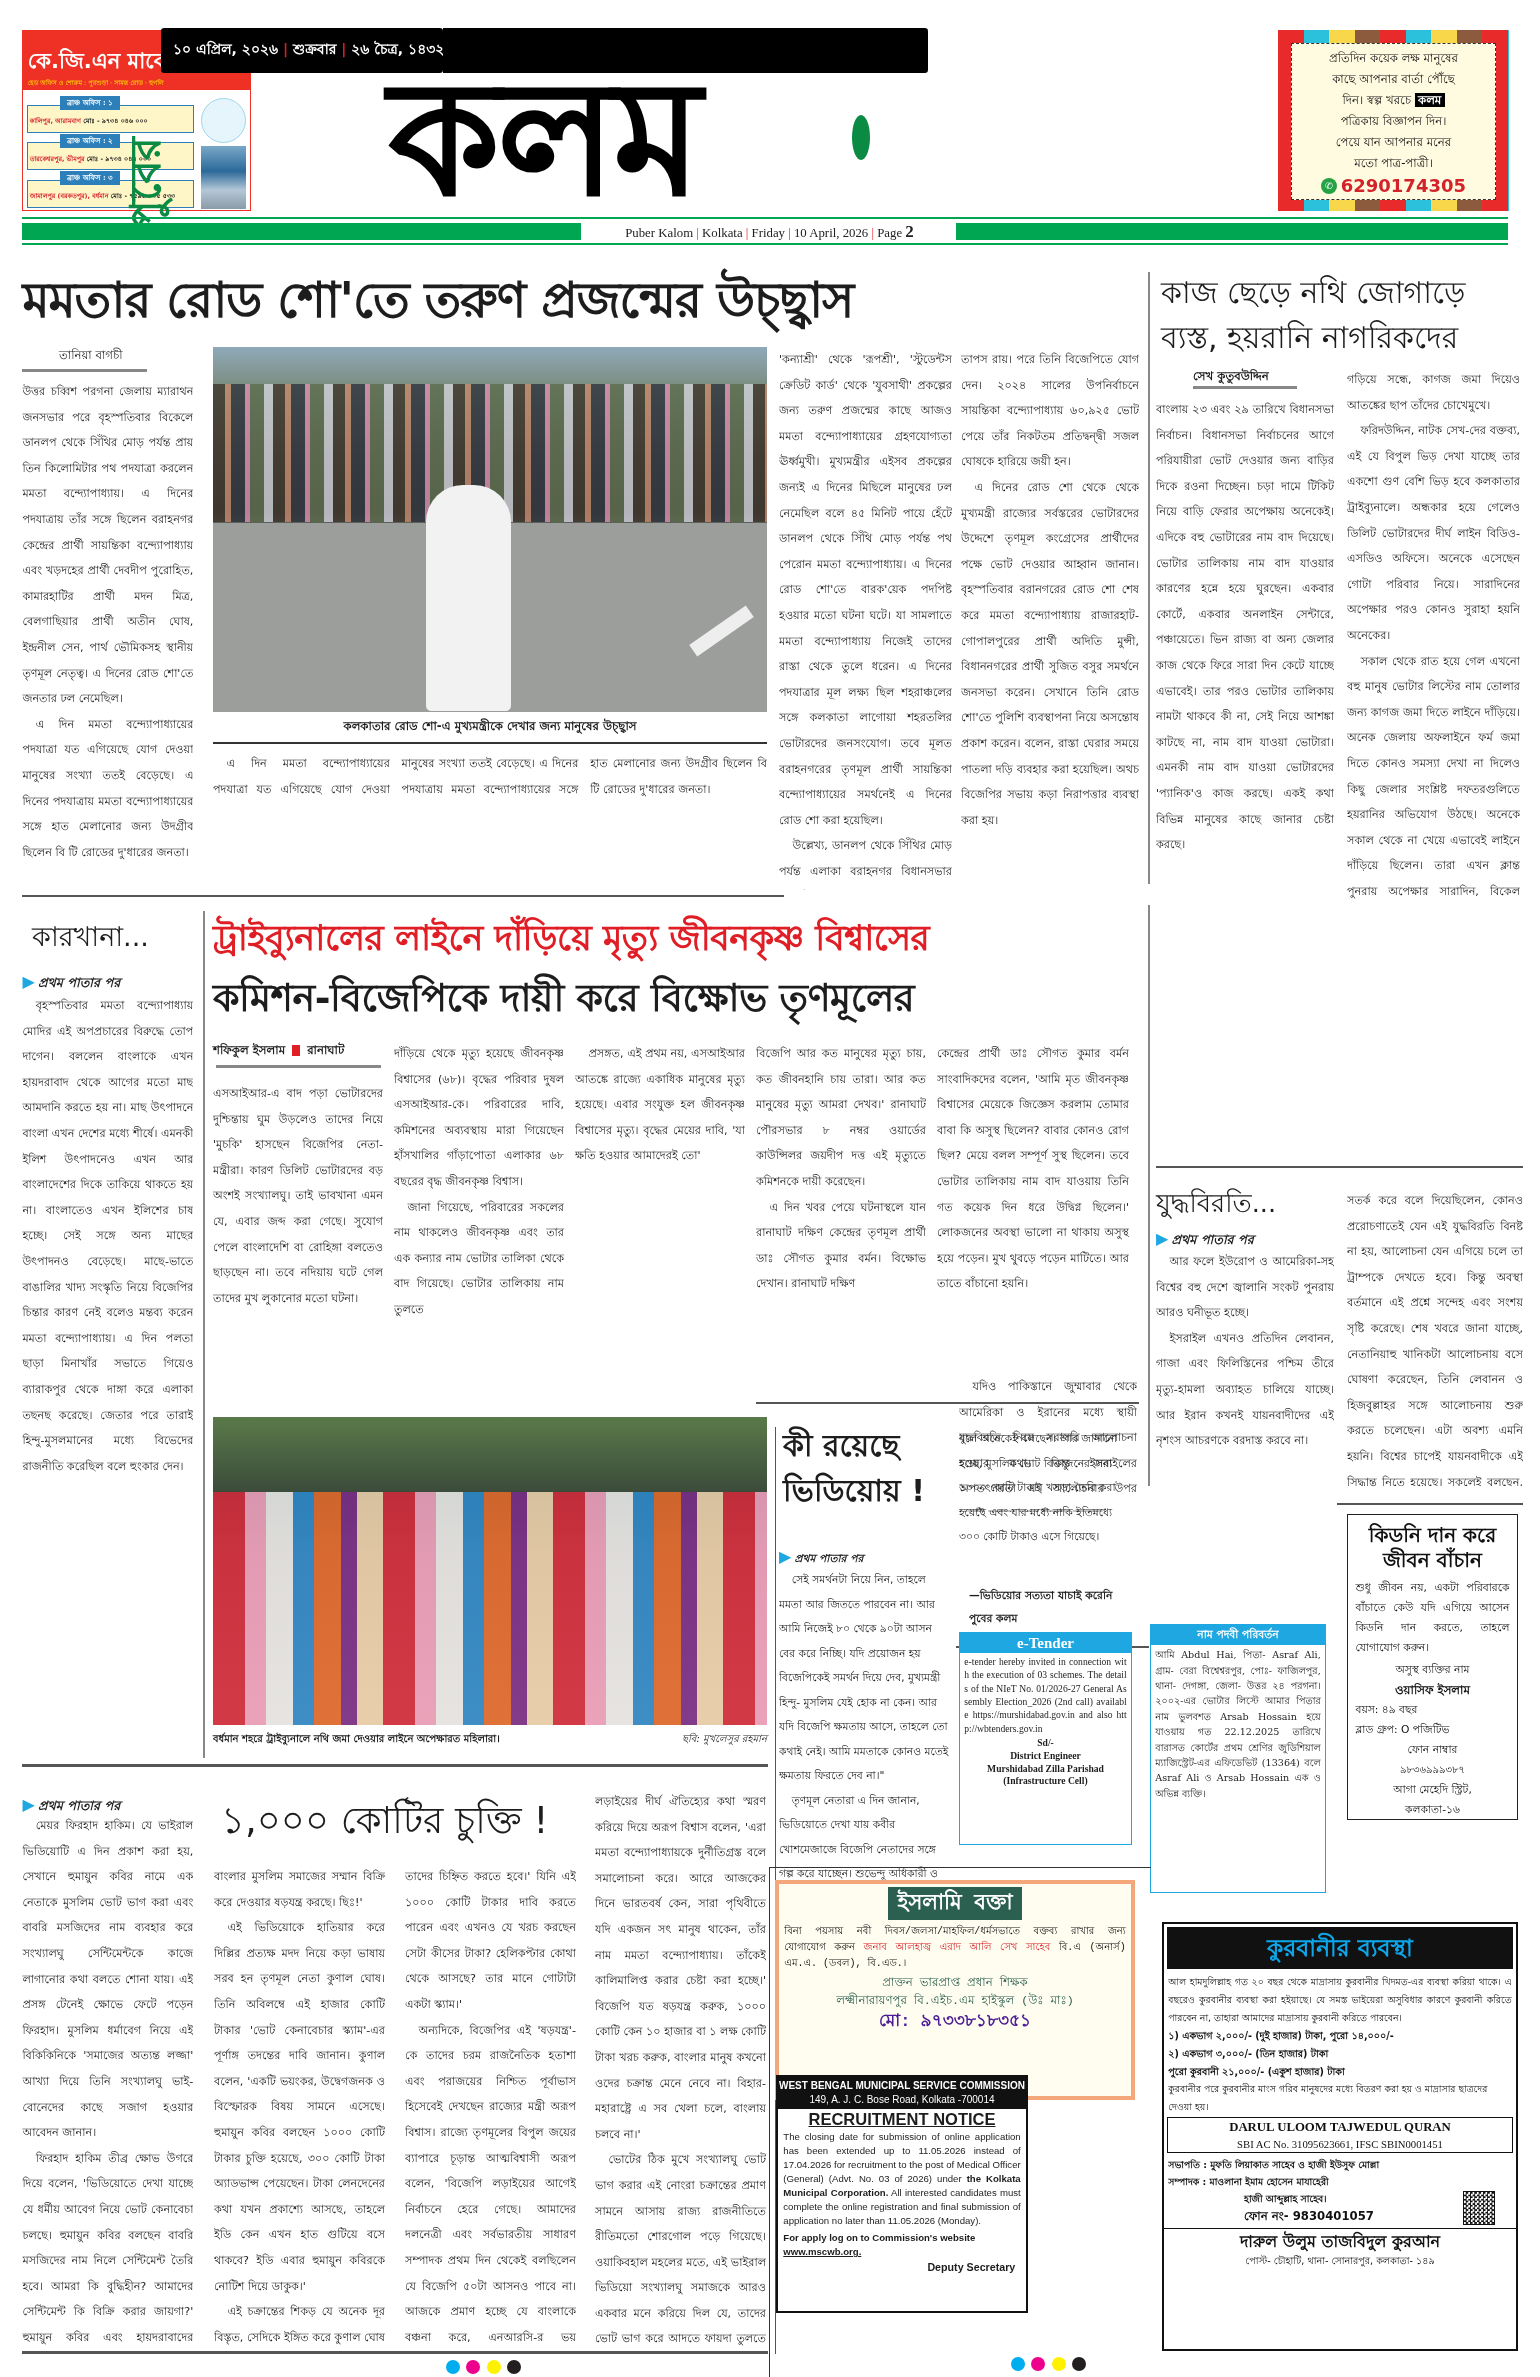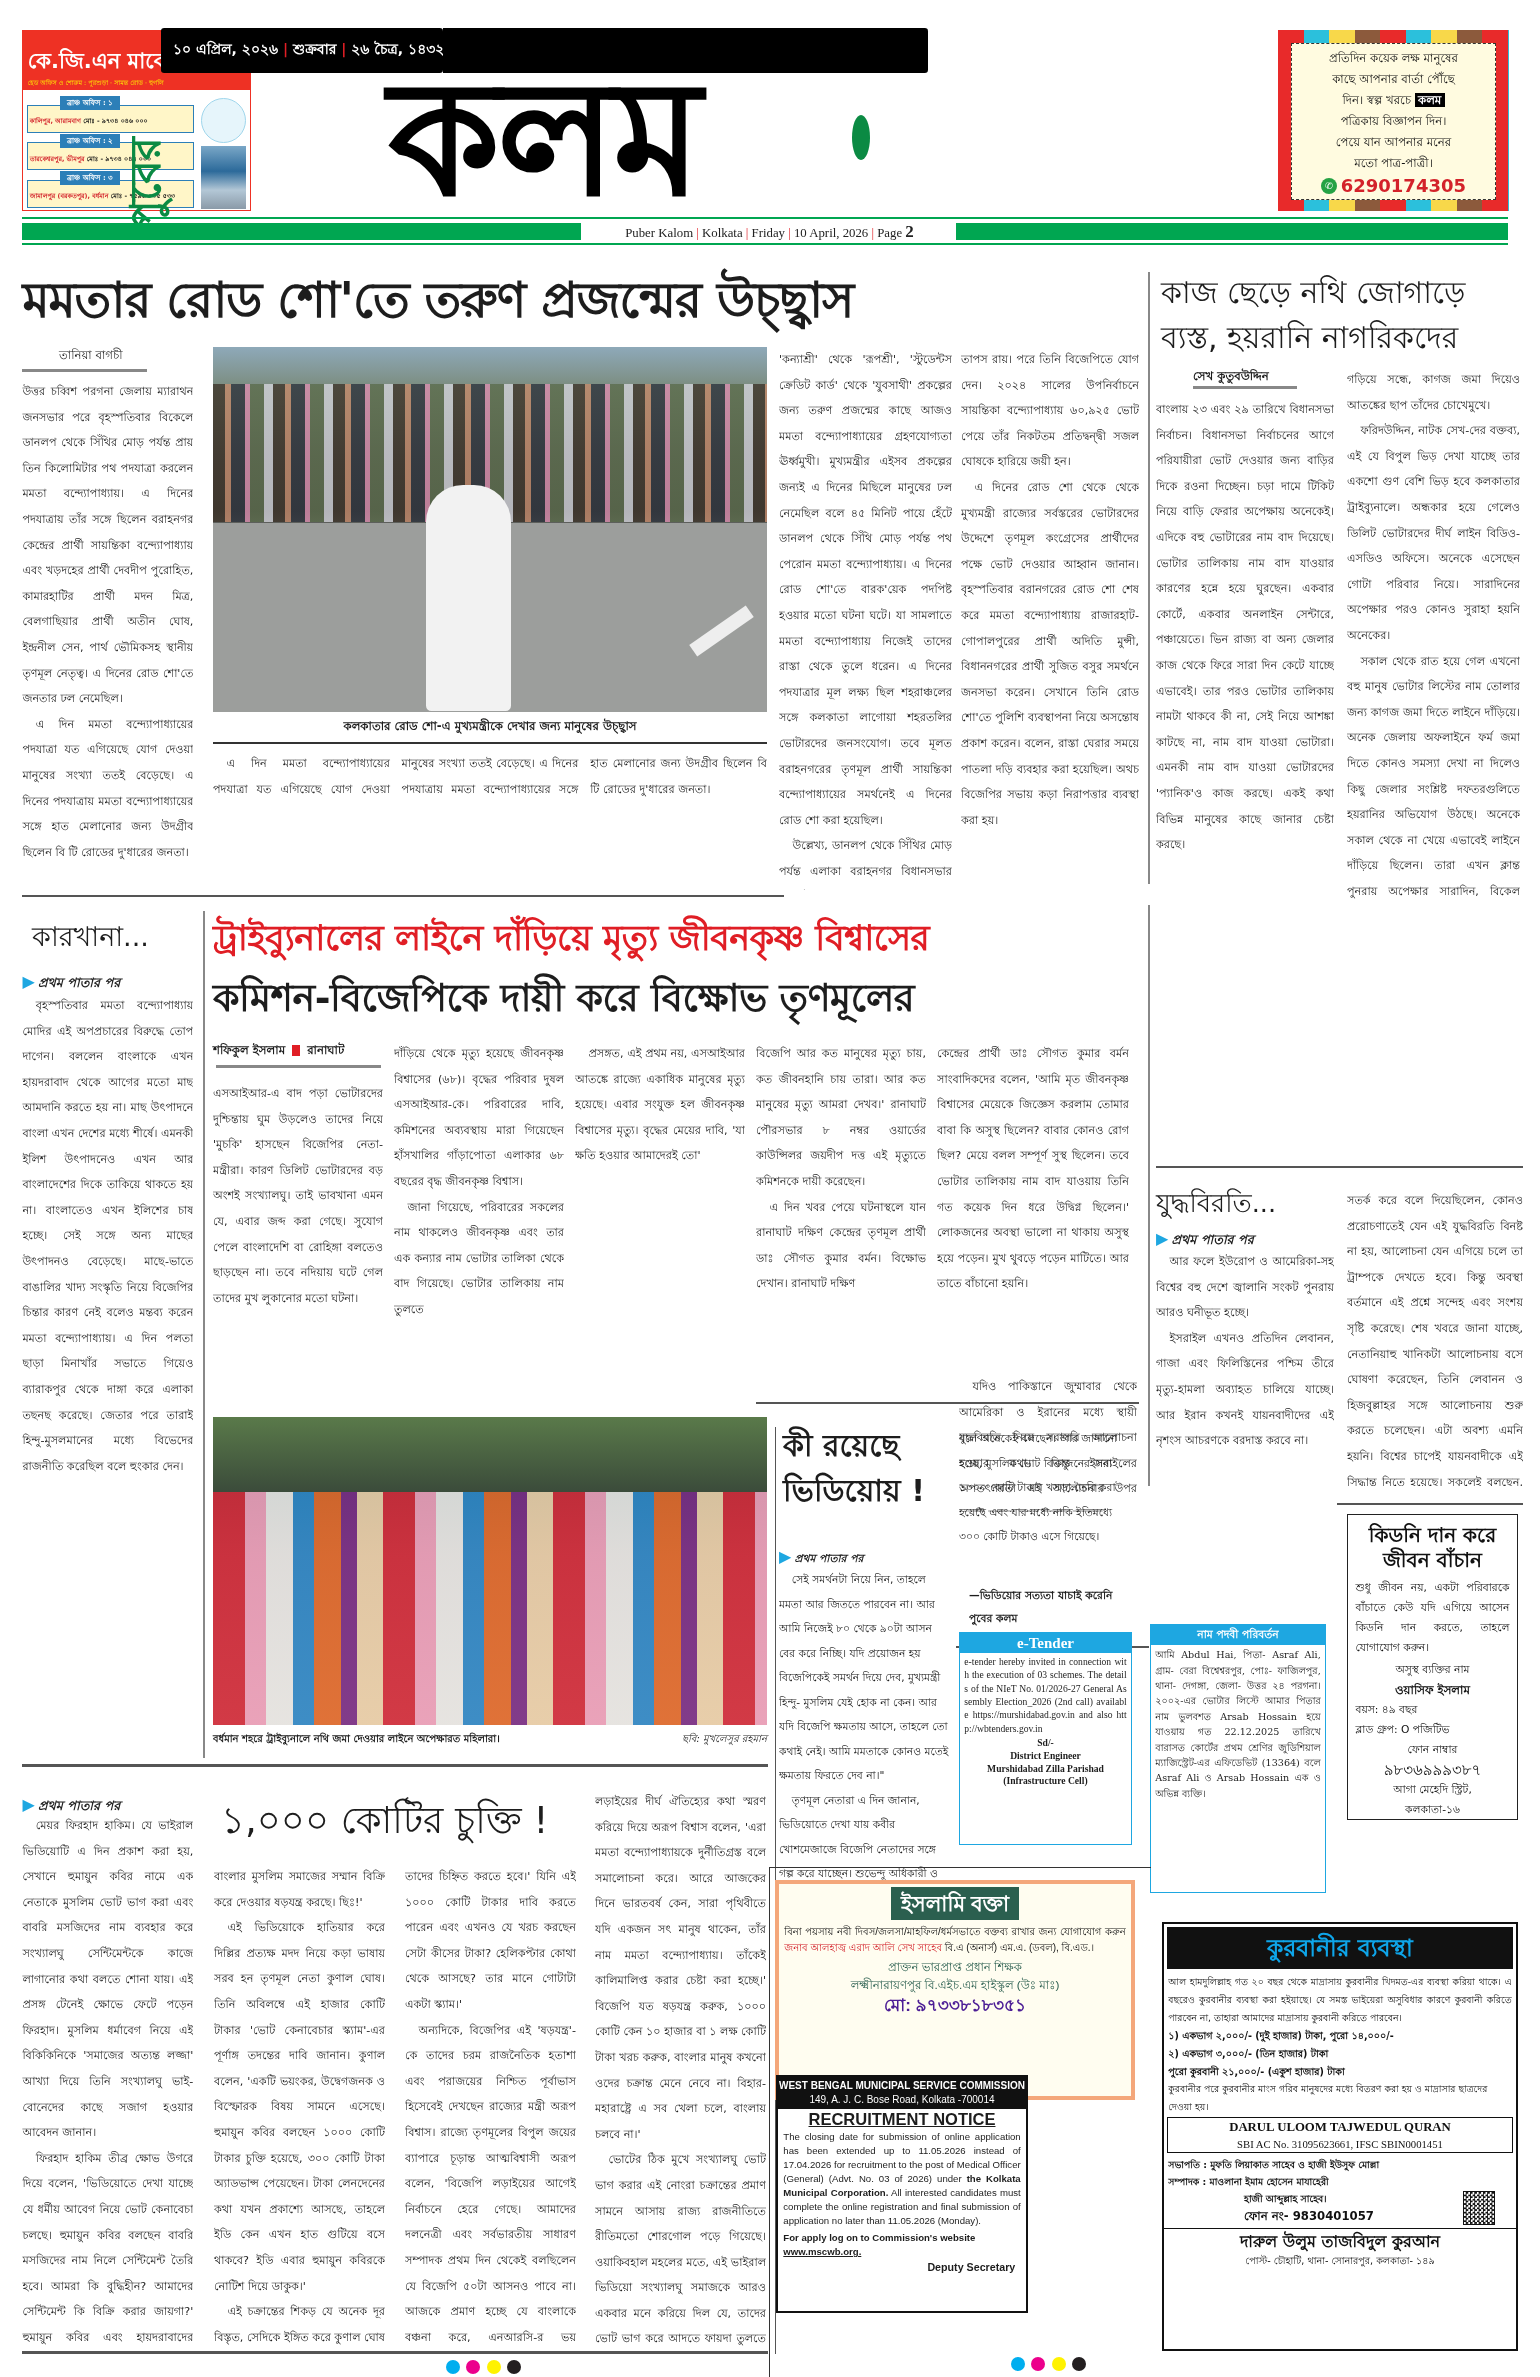--- a/index.html
+++ b/index.html
@@ -243,21 +243,21 @@
 <div class="rule-h" style="left:1337px;top:1503px;width:186px;height:1.6px;"></div>
 <div class="ad-box" style="left:1347px;top:1514px;width:171px;height:306px;padding:7.5px 7.5px;font-family:'DejaVu Sans',sans-serif;color:#111;">
   <div style="text-align:center;font-size:20px;font-weight:bold;line-height:25.6px;">কিডনি দান করে</div>
   <div style="text-align:center;font-size:20px;font-weight:bold;line-height:25.6px;margin-bottom:4.3px;">জীবন বাঁচান</div>
   <div style="font-size:10.7px;line-height:20px;text-align:justify;">শুধু জীবন নয়, একটা পরিবারকে বাঁচাতে কেউ যদি এগিয়ে আসেন কিডনি দান করতে, তাহলে যোগাযোগ করুন।</div>
   <div style="text-align:center;font-size:10.7px;line-height:20px;margin-top:2.1px;">অসুস্থ ব্যক্তির নাম</div>
   <div style="text-align:center;font-size:11.7px;font-weight:bold;line-height:20px;">ওয়াসিফ ইসলাম</div>
   <div style="font-size:10.7px;line-height:20px;">বয়স: ৪৯ বছর</div>
   <div style="font-size:10.7px;line-height:20px;">ব্লাড গ্রুপ: O পজিটিভ</div>
   <div style="text-align:center;font-size:10.7px;line-height:20px;">ফোন নাম্বার</div>
-  <div style="text-align:center;font-size:15px;line-height:20px;">৯৮৩৬৯৯৯৩৮৭</div>
+  <div style="text-align:center;font-size:10px;line-height:20px;">৯৮৩৬৯৯৯৩৮৭</div>
   <div style="text-align:center;font-size:10.7px;line-height:20px;">আগা মেহেদি স্ট্রিট,</div>
   <div style="text-align:center;font-size:10.7px;line-height:20px;">কলকাতা-১৬</div>
 </div>
 
 <div class="abs" style="left:959px;top:1632px;width:173px;height:213px;border:1.6px solid #1ea7e1;background:#fff;">
   <div style="background:#1ea7e1;color:#fff;text-align:center;font-family:'Liberation Serif',serif;font-weight:bold;font-size:15px;line-height:20px;">e-Tender</div>
   <div style="padding:2.1px 4.3px;font-family:'Liberation Serif',serif;font-size:9.6px;line-height:13.3px;text-align:justify;word-break:break-all;">e-tender hereby invited in connection with the execution of 03 schemes. The details of the NIeT No. 01/2026-27 General Assembly Election_2026 (2nd call) available https://murshidabad.gov.in and also http://wbtenders.gov.in</div>
   <div style="text-align:center;font-family:'Liberation Serif',serif;font-weight:bold;font-size:9.6px;line-height:12.8px;">
     <div>Sd/-</div>
     <div>District Engineer</div>
@@ -265,21 +265,21 @@
     <div>(Infrastructure Cell)</div>
   </div>
 </div>
 
 <div class="abs" style="left:1150px;top:1624px;width:176px;height:269px;border:1.6px solid #1ea7e1;background:#fff;">
   <div style="background:#1ea7e1;color:#fff;text-align:center;font-family:'DejaVu Sans',sans-serif;font-weight:bold;font-size:10.7px;line-height:20px;">নাম পদবী পরিবর্তন</div>
   <div style="padding:2.1px 4.3px;font-family:'DejaVu Serif',serif;font-size:9.6px;line-height:15.4px;text-align:justify;">আমি Abdul Hai, পিতা- Asraf Ali, গ্রাম- বেরা বিশ্বেশ্বরপুর, পোঃ- ফাজিলপুর, থানা- দেগঙ্গা, জেলা- উত্তর ২৪ পরগনা। ২০০২-এর ভোটার লিস্টে আমার পিতার নাম ভুলবশত Arsab Hossain হয়ে যাওয়ায় গত 22.12.2025 তারিখে বারাসত কোর্টের প্রথম শ্রেণির জুডিশিয়াল ম্যাজিস্ট্রেট-এর এফিডেভিট (13364) বলে Asraf Ali ও Arsab Hossain এক ও অভিন্ন ব্যক্তি।</div>
 </div>
 
 <div class="abs" style="left:769px;top:1867px;width:382px;height:511px;border-left:1.6px solid #333;border-top:1.6px solid #333;"></div>
-<div class="abs" style="left:775px;top:1880px;width:360px;height:220px;border:4.3px solid #f4a77b;background:#fffdf0;padding:3.2px 5.3px;font-family:Liberation Sans, sans-serif;">
+<div class="abs" style="left:775px;top:1880px;width:360px;height:220px;border:4.3px solid #f4a77b;background:#fffdf0;padding:3.2px 5.3px;font-family:Liberation Mono, monospace;">
   <div style="text-align:center;"><span style="display:inline-block;background:#2b5f4f;color:#fff;font-size:21px;font-weight:bold;padding:2.1px 9.6px;line-height:29px;">ইসলামি বক্তা</span></div>
   <div style="font-size:10px;line-height:16px;text-align:justify;color:#111;margin-top:3.2px;">
     <span>বিনা পয়সায় নবী দিবস/জলসা/মাহফিল/ধর্মসভাতে বক্তব্য রাখার জন্য যোগাযোগ করুন</span>
     <span style="color:#d3222a;">জনাব আলহাজ্ব এরাদ আলি সেখ সাহেব</span>
     <span>বি.এ (অনার্স) এম.এ. (ডবল), বি.এড.।</span>
   </div>
   <div style="text-align:center;color:#2b5f4f;font-size:11.7px;line-height:18px;margin-top:2.1px;">প্রাক্তন ভারপ্রাপ্ত প্রধান শিক্ষক</div>
   <div style="text-align:center;color:#2b5f4f;font-size:11.7px;line-height:18px;">লক্ষ্মীনারায়ণপুর বি.এইচ.এম হাইস্কুল (উঃ মাঃ)</div>
   <div style="text-align:center;color:#4c1d95;font-size:17px;font-weight:bold;line-height:23.4px;">মো: ৯৭৩৩৮১৮৩৫১</div>
 </div>

